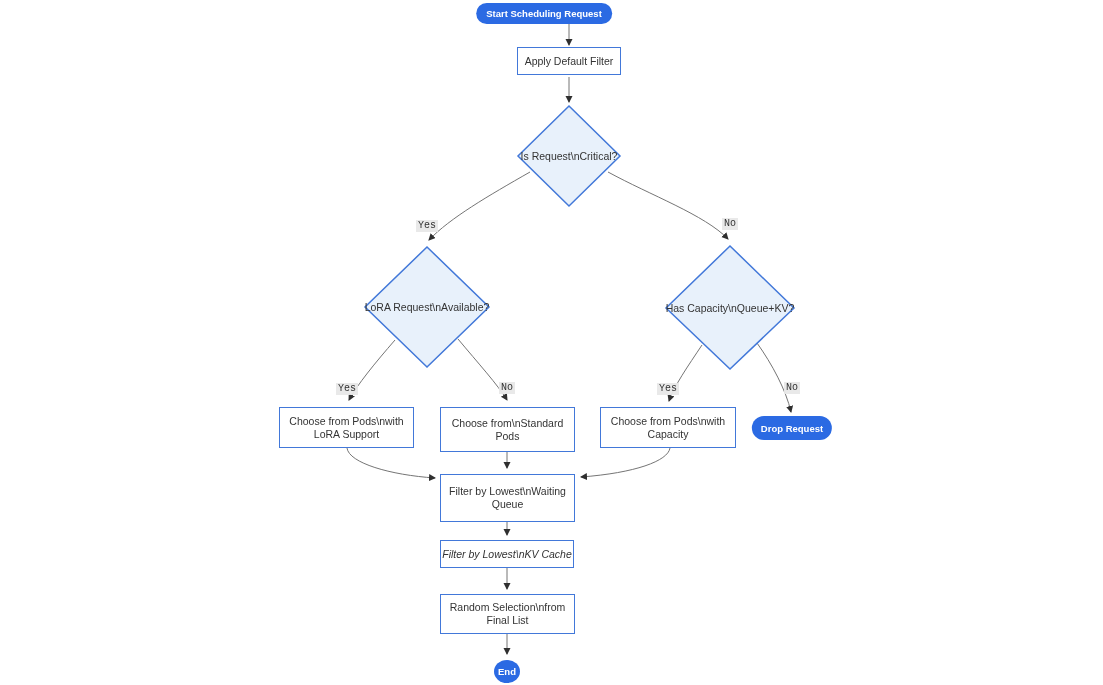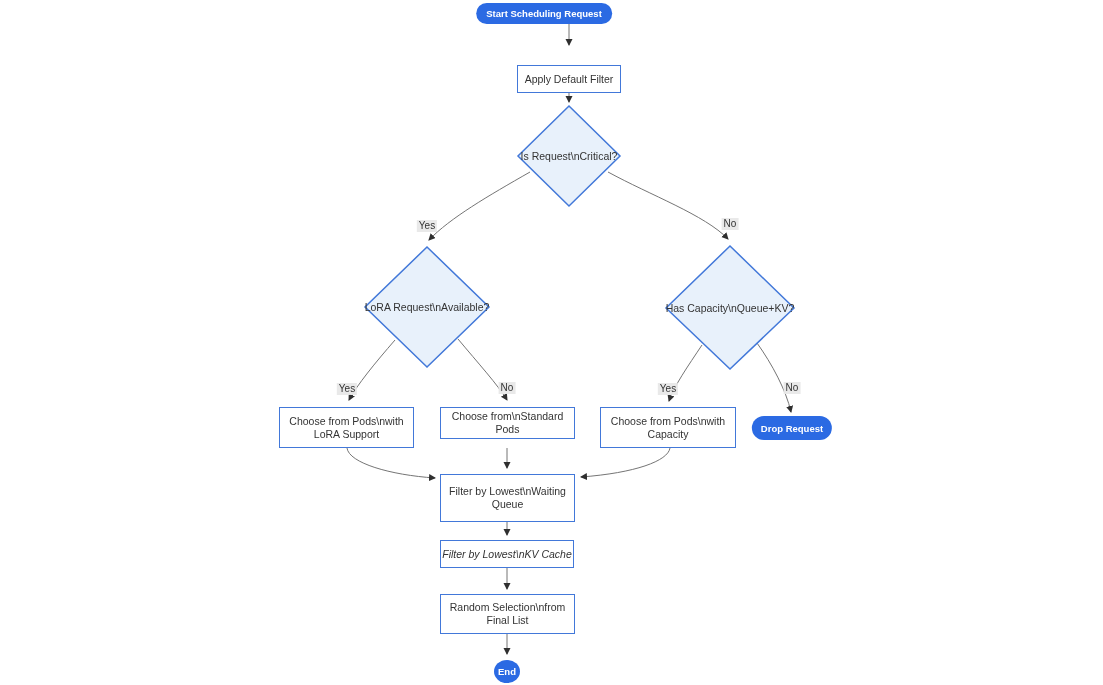--- a/index.html
+++ b/index.html
@@ -16,21 +16,21 @@
   .pill{background:#2b6ae3;color:#ffffff;font-weight:bold;font-size:9.5px;
         border-radius:11px;padding:0 10px;height:21px;flex-direction:row;
         transform:translateX(-50%);white-space:nowrap;}
   .pill.small{height:24px;border-radius:12px;padding:0 9px;}
   .circle{background:#2b6ae3;color:#ffffff;font-weight:bold;font-size:9.5px;
         width:26px;height:23px;border-radius:50%;}
   .diamond-label{position:absolute;transform:translate(-50%,-50%);
         font-size:10.5px;color:#333333;white-space:nowrap;}
   .edge-label{position:absolute;transform:translate(-50%,-50%);
         font-size:10px;color:#333333;background:rgba(232,232,232,0.95);
-        padding:0 2px;line-height:12px;}
+        padding:0 2px;line-height:12px;font-family:Liberation Mono, monospace;}
 </style>
 </head>
 <body>
 
 <div class="canvas">
 
   <svg class="edges-layer" viewBox="0 0 1103 685" xmlns="http://www.w3.org/2000/svg">
     <defs>
       <marker id="arrow" markerUnits="userSpaceOnUse" markerWidth="9" markerHeight="8" refX="6" refY="3.5" orient="auto">
         <path d="M0,0 L7,3.5 L0,7 Z" fill="#2f2f2f"></path>
@@ -56,34 +56,34 @@
       <polygon points="569,106 620,156 569,206 518,156"></polygon>
       <polygon points="427,247 489,307 427,367 365,307"></polygon>
       <polygon points="730,246 794,308 730,369 666,308"></polygon>
     </g>
   </svg>
 
   <div class="node pill" style="left:544px;top:3px;">
     <span>Start Scheduling Request</span>
   </div>
 
-  <div class="node rect" style="left:517px;top:65px;width:104px;height:28px;">
+  <div class="node rect" style="left:517px;top:47px;width:104px;height:28px;">
     <span>Apply Default Filter</span>
   </div>
 
   <div class="diamond-label" style="left:569px;top:156px;">Is Request\nCritical?</div>
   <div class="diamond-label" style="left:427px;top:307px;">LoRA Request\nAvailable?</div>
   <div class="diamond-label" style="left:730px;top:308px;">Has Capacity\nQueue+KV?</div>
 
   <div class="node rect" style="left:279px;top:407px;width:135px;height:41px;">
     <span>Choose from Pods\nwith</span>
     <span>LoRA Support</span>
   </div>
 
-  <div class="node rect" style="left:440px;top:407px;width:135px;height:32px;">
+  <div class="node rect" style="left:440px;top:407px;width:135px;height:45px;">
     <span>Choose from\nStandard</span>
     <span>Pods</span>
   </div>
 
   <div class="node rect" style="left:600px;top:407px;width:136px;height:41px;">
     <span>Choose from Pods\nwith</span>
     <span>Capacity</span>
   </div>
 
   <div class="node pill small" style="left:792px;top:416px;">

